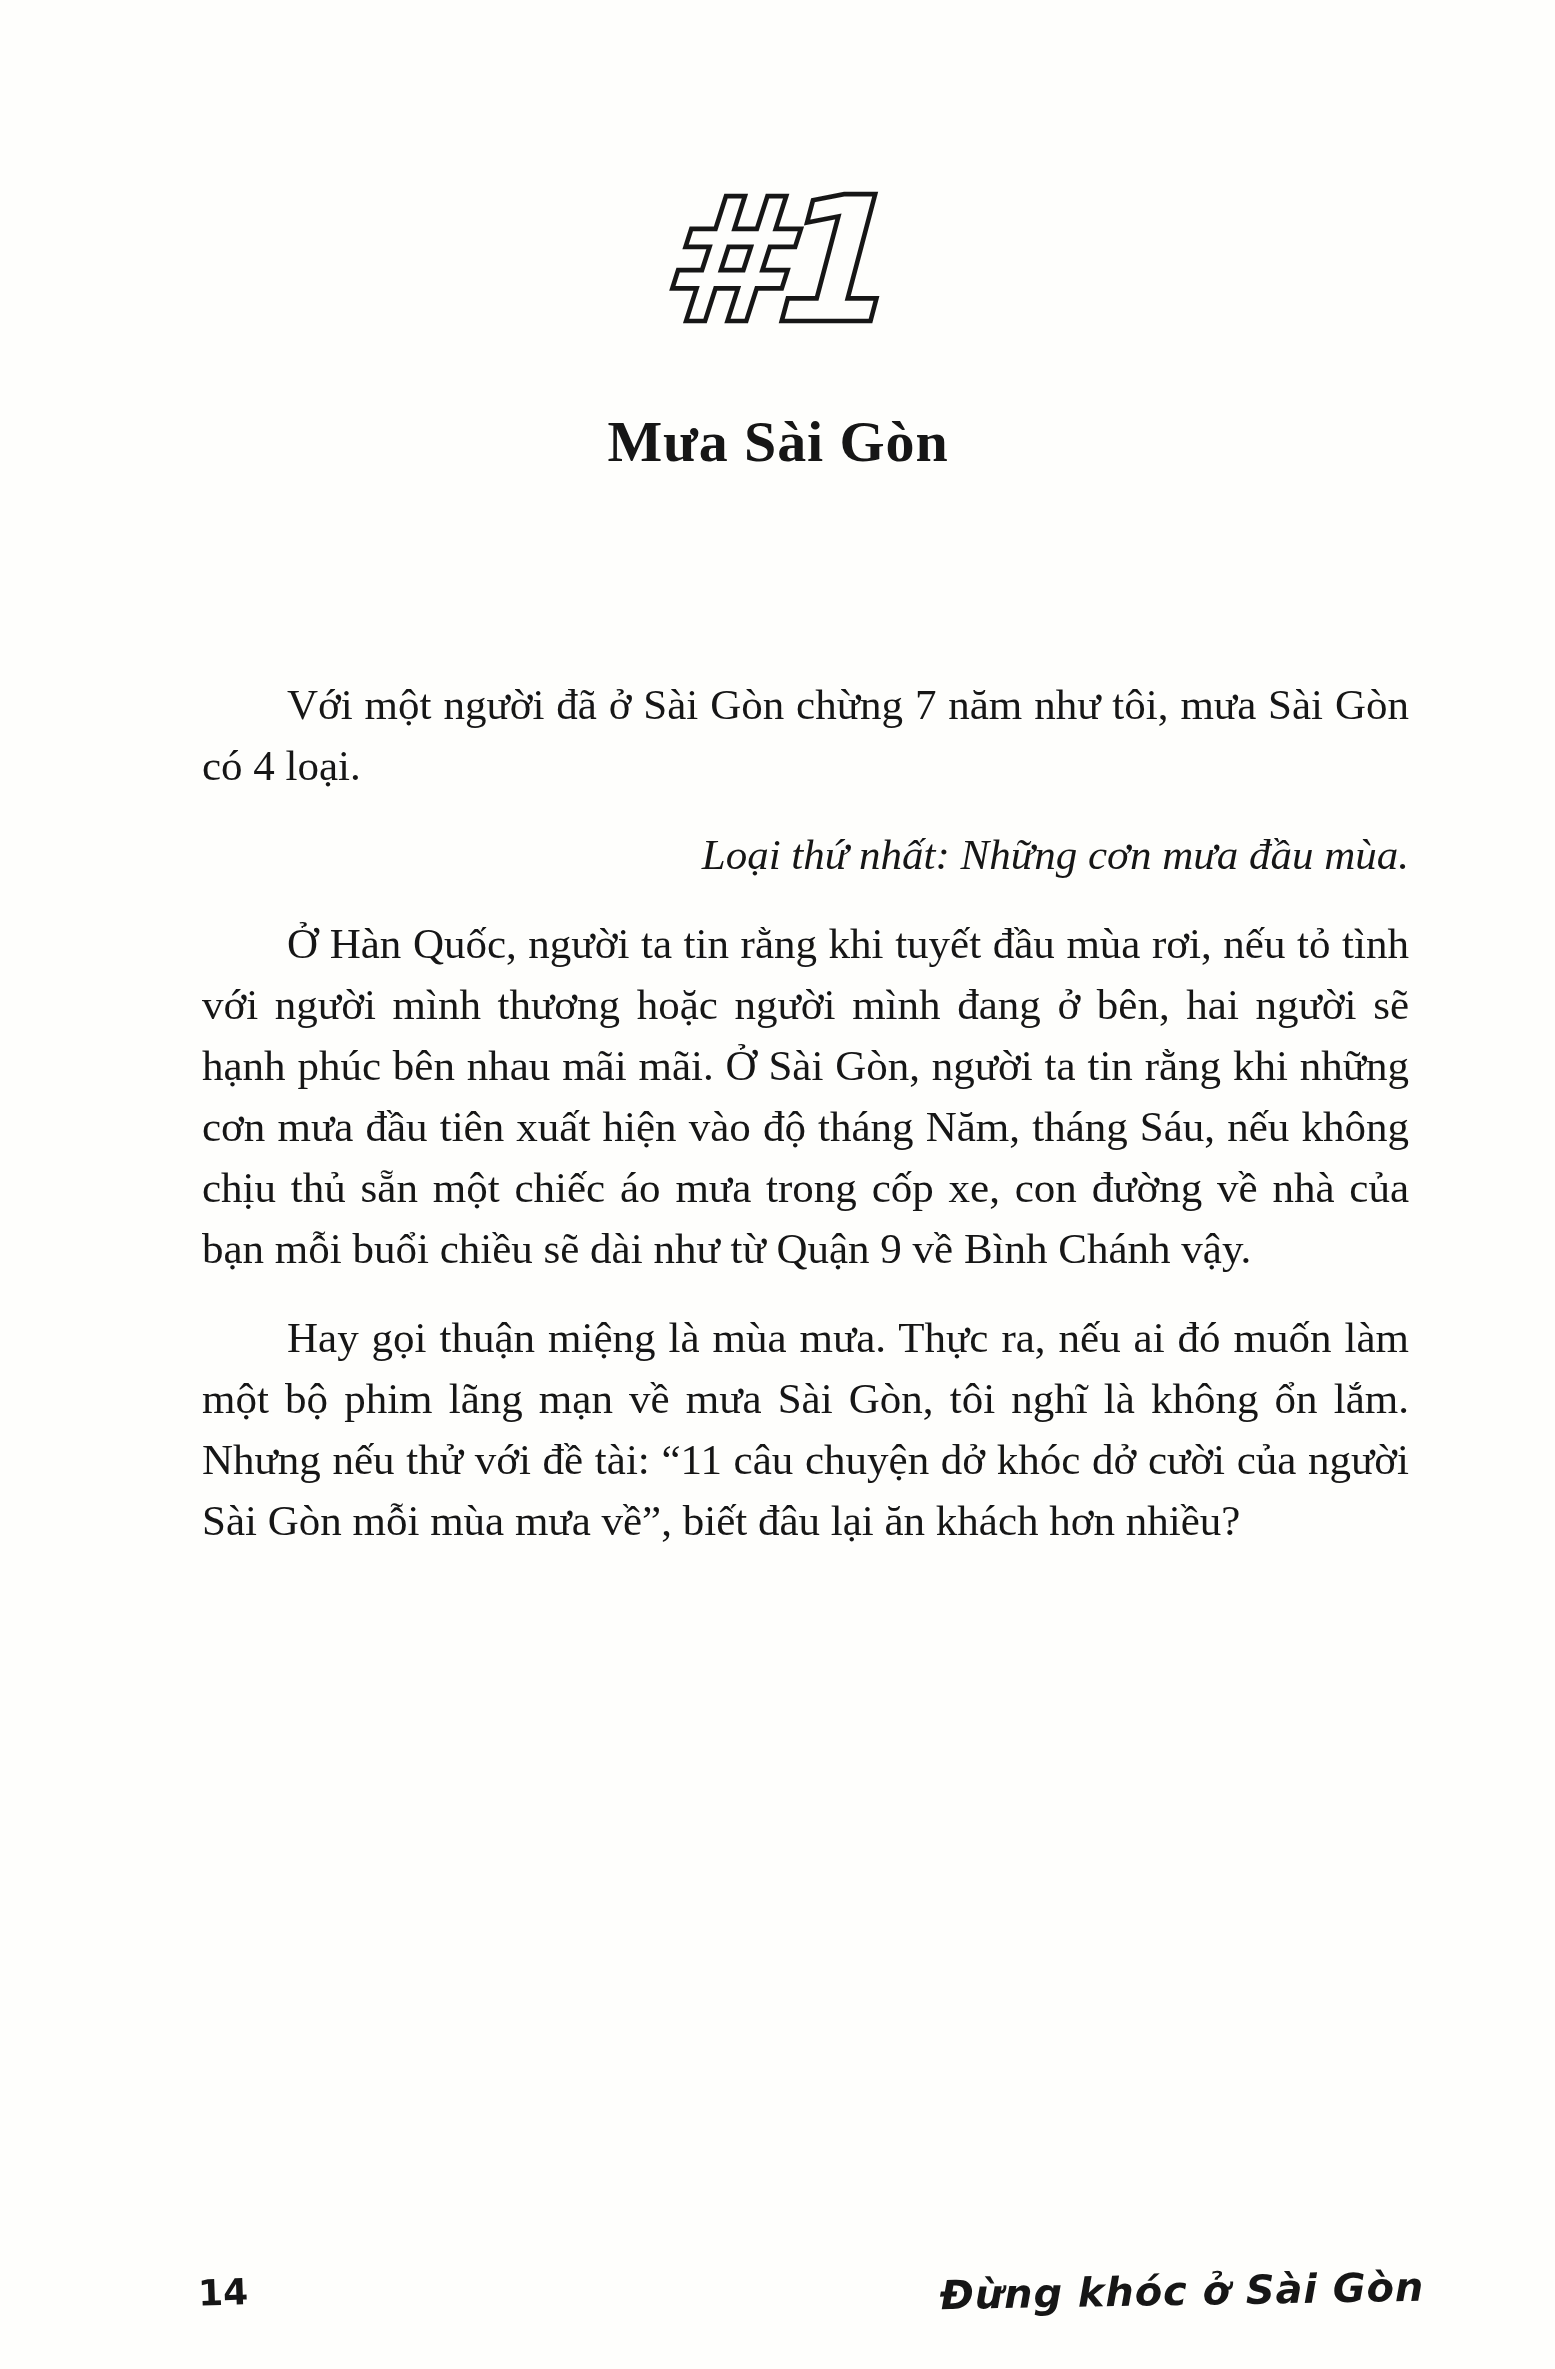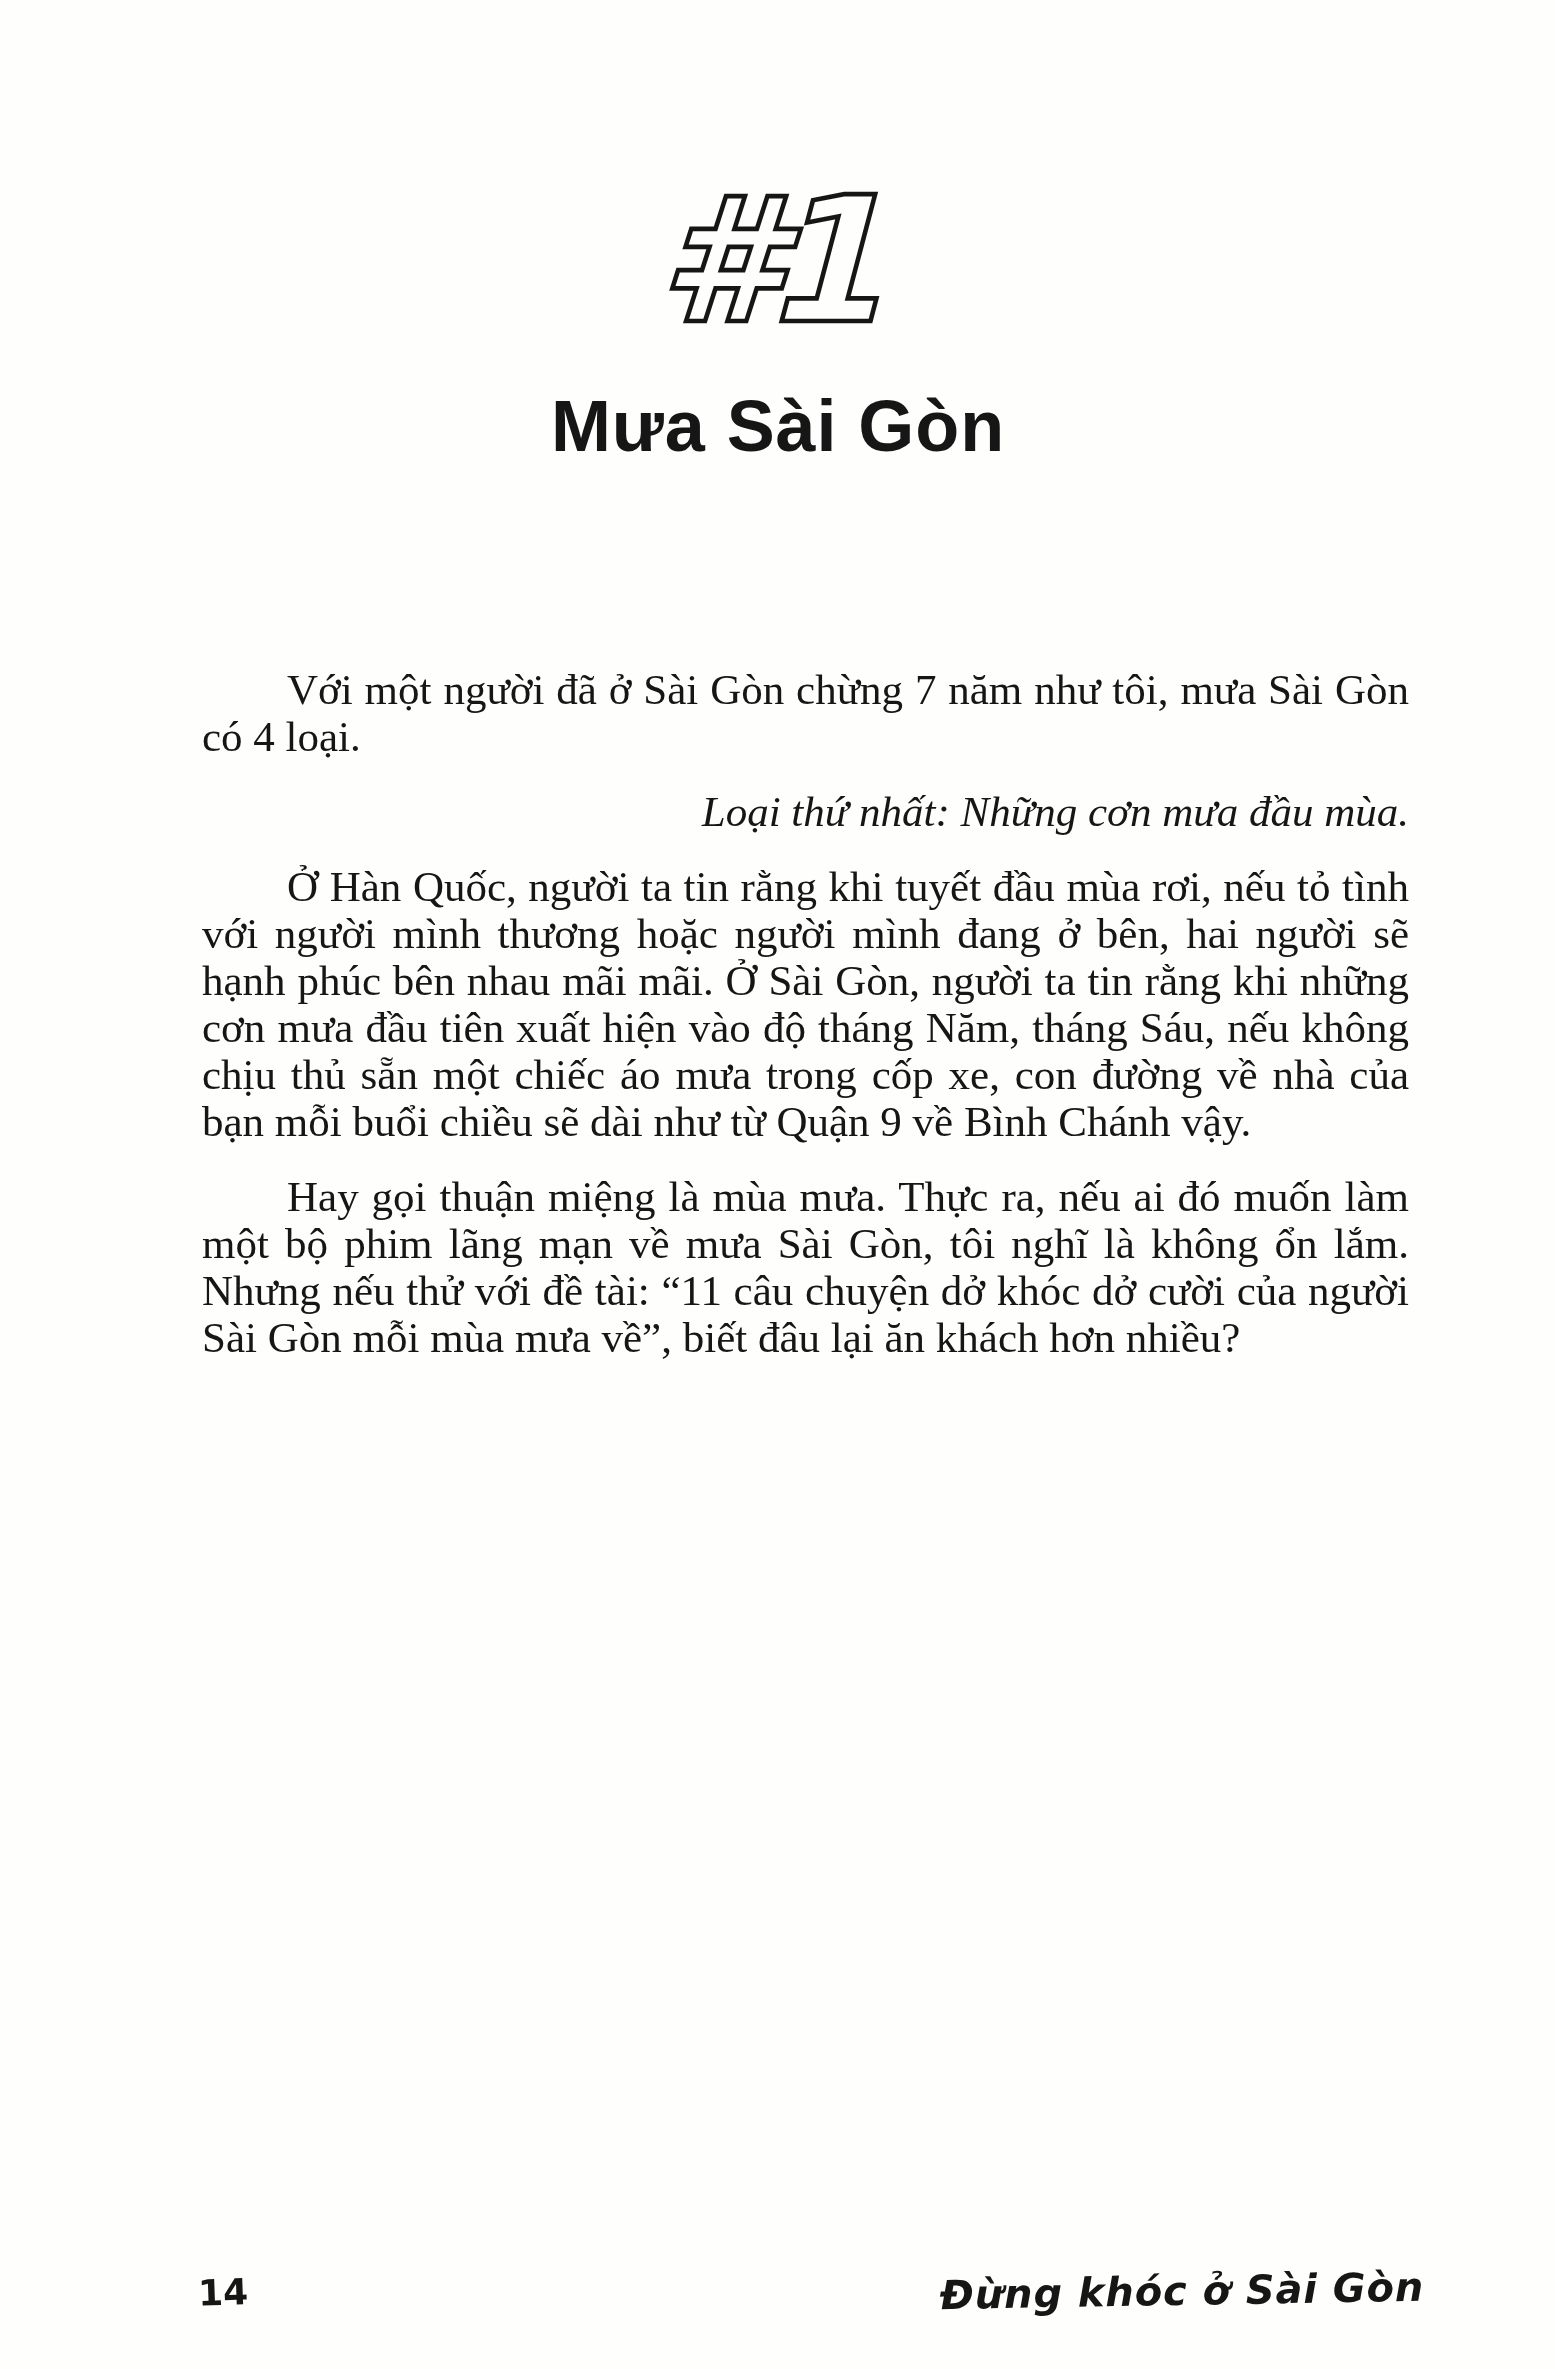--- a/index.html
+++ b/index.html
@@ -33,36 +33,36 @@
     color: #161616;
     transform: skewX(-4deg);
   }
   @supports ((-webkit-text-stroke: 1px black)) {
     .chapter-number {
       color: transparent;
       -webkit-text-stroke: 4.7px #161616;
     }
   }
   .chapter-title {
-    font-family: Liberation Sans, sans-serif;
+    font-family: Liberation Serif, serif;
     font-weight: 700;
-    font-size: 72px;
+    font-size: 58px;
     line-height: 1.1;
-    margin: 39px 0 0 0;
+    margin: 62px 0 0 0;
     letter-spacing: 0.9px;
   }
 
   
   .body-text {
     padding: 200px 147px 0 202px;
   }
   .para {
     font-family: "Liberation Serif", "DejaVu Serif", serif;
     font-size: 43px;
-    line-height: 47px;
+    line-height: 61px;
     text-align: justify;
     text-indent: 85px;
     margin: 0 0 28px 0;
     color: #161616;
   }
   .para.subhead {
     font-style: italic;
     text-align: right;
   }
 

